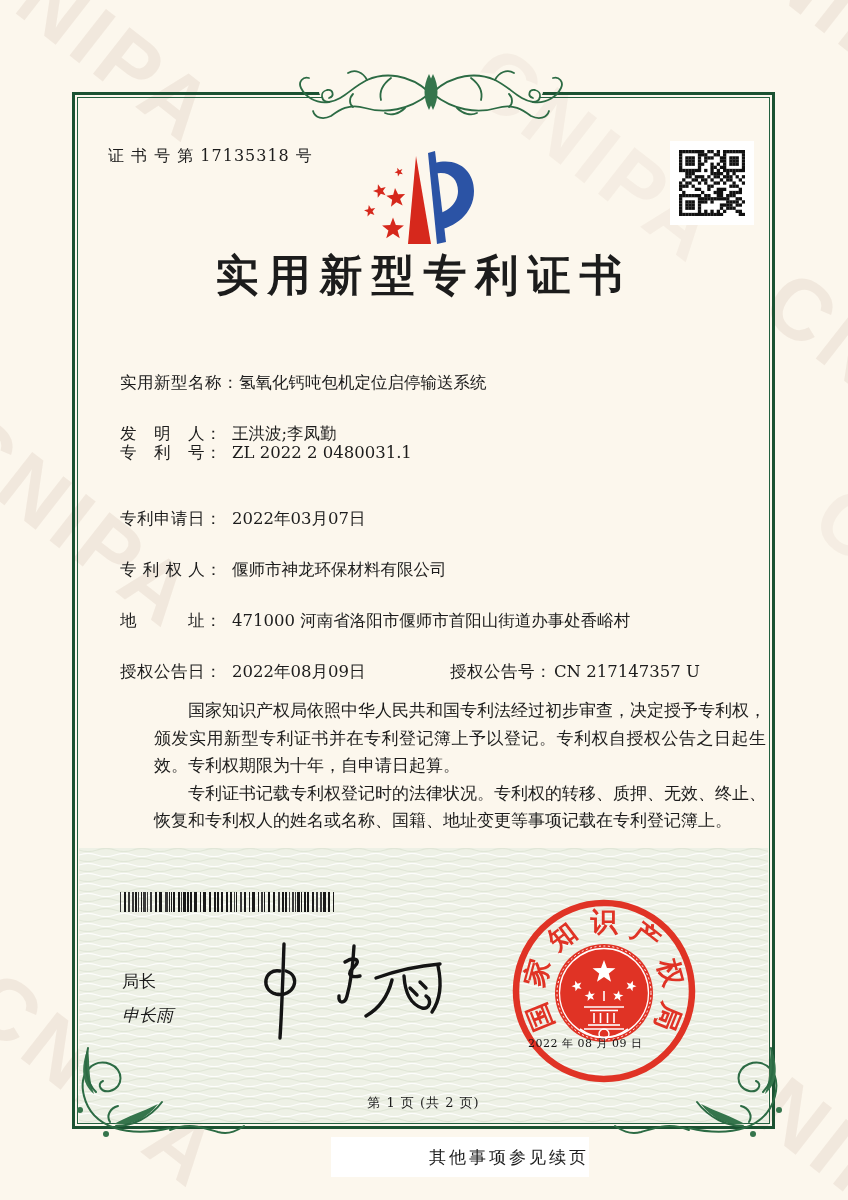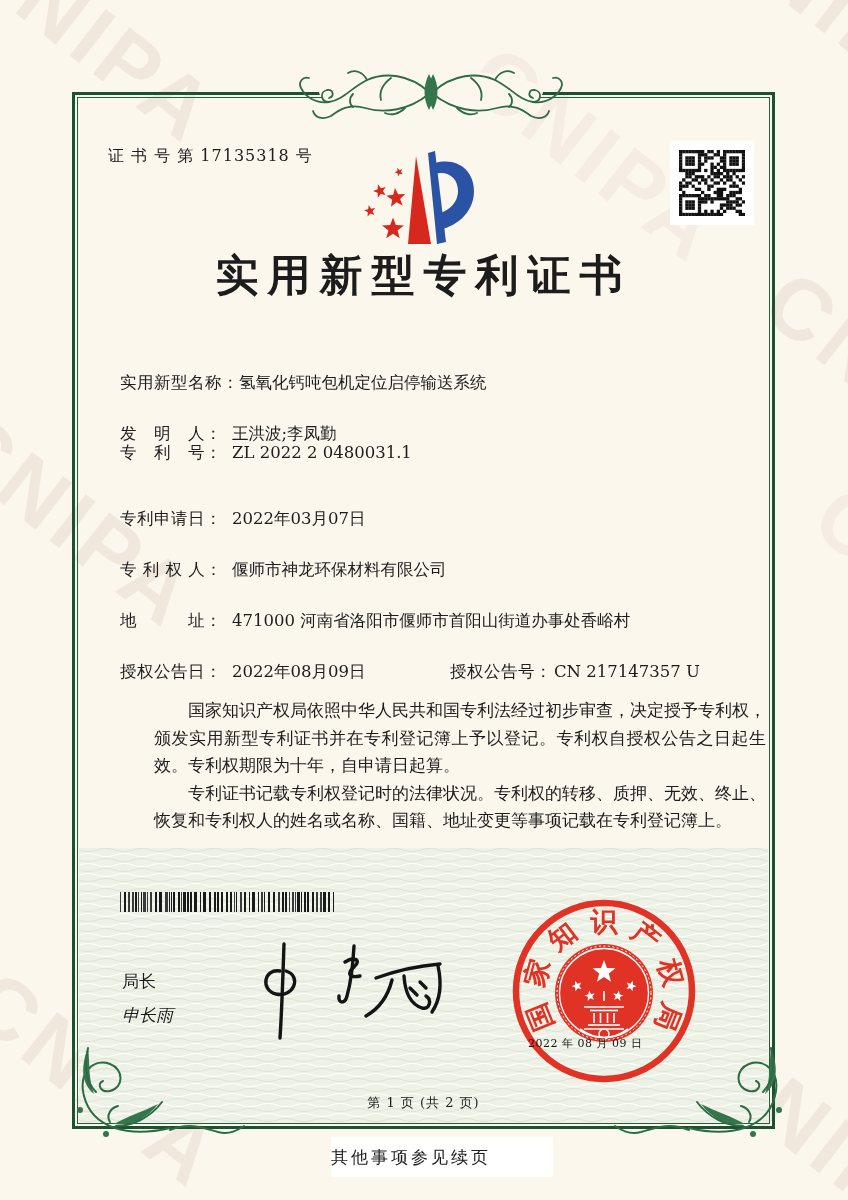--- a/index.html
+++ b/index.html
@@ -44,22 +44,22 @@
   .issuer-title{position:absolute; left:122px; top:970px; font-size:17px; z-index:4;
       font-family:"Liberation Sans","DejaVu Sans",sans-serif;}
   .issuer-name{position:absolute; left:122px; top:1004px; font-size:17px; z-index:4;
       font-family:"Liberation Sans","DejaVu Sans",sans-serif;font-style:italic;}
   .signature{position:absolute; left:250px; top:938px; z-index:4;}
   .seal{position:absolute; left:506px; top:894px; z-index:4;}
   .seal-date{position:absolute; left:528px; top:1036px; font-size:11px; letter-spacing:.5px;
       color:#161616; z-index:5; white-space:nowrap;}
   .page-info{position:absolute; left:72px; top:1094px; width:703px; text-align:center;
       font-size:13px; letter-spacing:1px; z-index:4;}
-  .note-box{position:absolute; left:331px; top:1137px; width:222px; height:40px; background:#ffffff;
-      text-align:left; line-height:40px; font-size:17px; letter-spacing:3px; z-index:4;}
+  .note-box{position:absolute; left:331px; top:1137px; width:258px; height:40px; background:#ffffff;
+      text-align:right; line-height:40px; font-size:17px; letter-spacing:3px; z-index:4;}
 </style>
 </head>
 <body>
 
 <div class="page">
 
   <div class="wm" style="left:-55px; top:-15px;">CNIPA</div>
   <div class="wm" style="left:690px; top:-45px;">CNIPA</div>
   <div class="wm light" style="left:450px; top:105px;">CNIPA</div>
   <div class="wm" style="left:745px; top:330px;">CNIPA</div>

